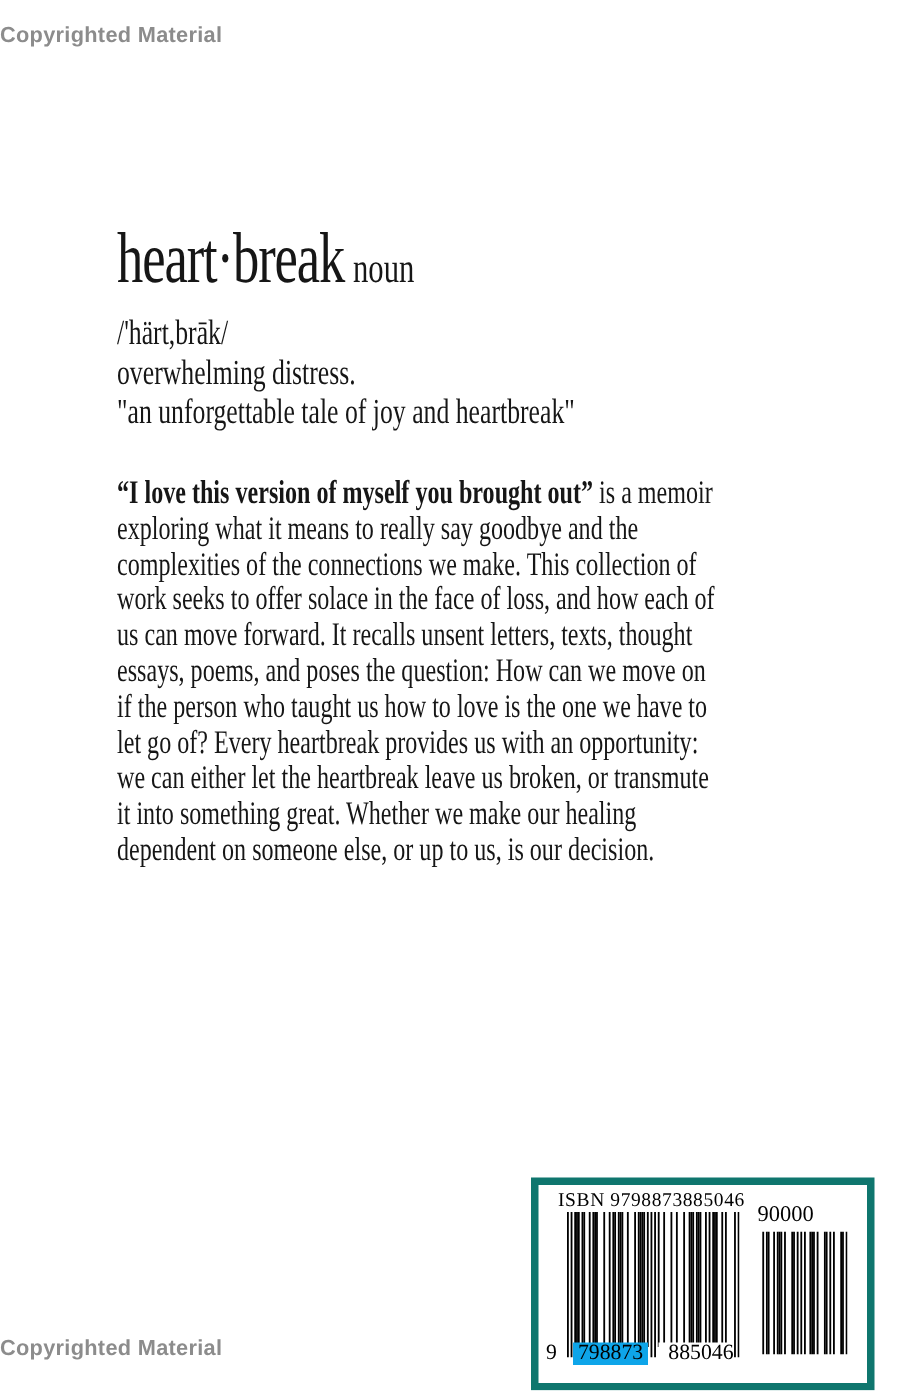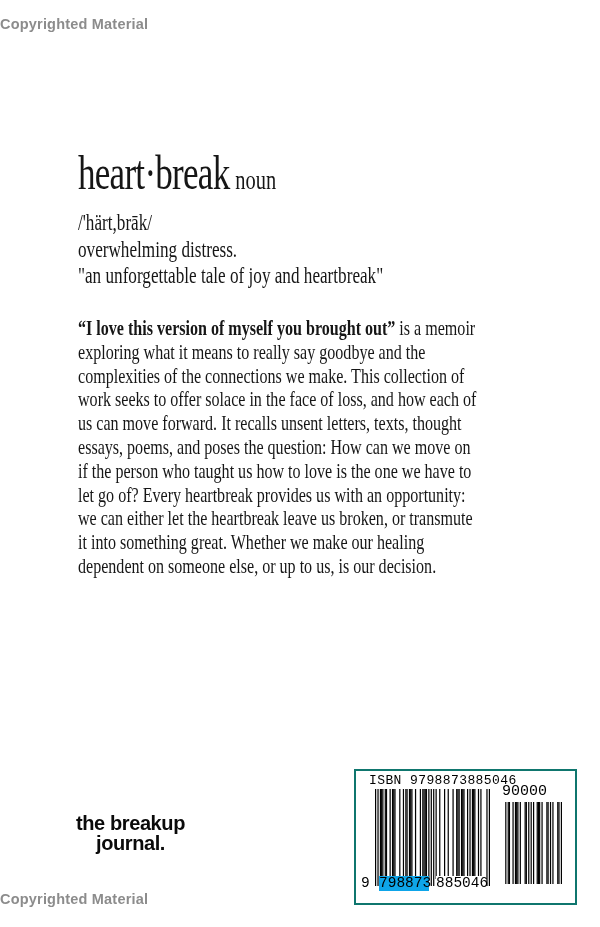--- a/index.html
+++ b/index.html
@@ -27,32 +27,32 @@
   .desc-line { font-size:22px; line-height:23.8px; white-space:nowrap; }
   .lead { font-weight:bold; }
 
   .logo {
     position:absolute; left:76px; top:813px; text-align:center;
     font-family:"Liberation Sans","DejaVu Sans",sans-serif;
     font-weight:bold; font-size:20px; line-height:20px; letter-spacing:-.4px; color:#0a0a0a;
   }
 
   .barcode-box {
-    position:absolute; left:354px; top:769px; width:219px; height:132px;
-    background:#ffffff; border:2px solid #0f766e; z-index:2;
-    font-family:Liberation Mono, monospace; color:#000;
+    position:absolute; left:354px; top:785px; width:219px; height:132px;
+    background:#ffffff; border:5px solid #0f766e; z-index:2;
+    font-family:Liberation Serif, serif; color:#000;
   }
   .isbn-label { position:absolute; left:13px; top:2px; font-size:13px; letter-spacing:.4px; }
   .bc-main  { position:absolute; left:19px; top:18px; width:115px; height:97px; }
   .bc-addon { position:absolute; left:148px; top:31px; width:58px; height:82px; }
   .price-code { position:absolute; left:146px; top:12px; width:62px; font-size:15px; }
   .d { position:absolute; top:105px; font-size:14.5px; line-height:15px; height:15px; }
   .d.lead9 { left:5px; }
   .d.g1 { left:23px; width:50px; text-align:center; background:#0ea5e9; }
-  .d.g2 { left:80px; width:50px; text-align:left; background:#fff; }
+  .d.g2 { left:80px; width:50px; text-align:right; background:#fff; }
   svg rect { fill:#000; }
 </style>
 </head>
 <body>
 
 <div class="page">
 
   <div class="copyright top">Copyrighted Material</div>
 
   <section class="definition condensed">
@@ -69,24 +69,20 @@
     <div class="desc-line">work seeks to offer solace in the face of loss, and how each of</div>
     <div class="desc-line">us can move forward. It recalls unsent letters, texts, thought</div>
     <div class="desc-line">essays, poems, and poses the question: How can we move on</div>
     <div class="desc-line">if the person who taught us how to love is the one we have to</div>
     <div class="desc-line">let go of? Every heartbreak provides us with an opportunity:</div>
     <div class="desc-line">we can either let the heartbreak leave us broken, or transmute</div>
     <div class="desc-line">it into something great. Whether we make our healing</div>
     <div class="desc-line">dependent on someone else, or up to us, is our decision.</div>
   </section>
 
-  <div class="logo">
-    <div>the breakup</div>
-    <div>journal.</div>
-  </div>
 
   <div class="barcode-box">
     <div class="isbn-label">ISBN 9798873885046</div>
     <svg class="bc-main" preserveAspectRatio="none" viewBox="0 0 95 97">
         <rect x="0" y="0" width="1" height="97"></rect>
         <rect x="2" y="0" width="1" height="97"></rect>
         <rect x="4" y="0" width="1" height="90"></rect>
         <rect x="5" y="0" width="1" height="90"></rect>
         <rect x="6" y="0" width="1" height="90"></rect>
         <rect x="8" y="0" width="1" height="90"></rect>

